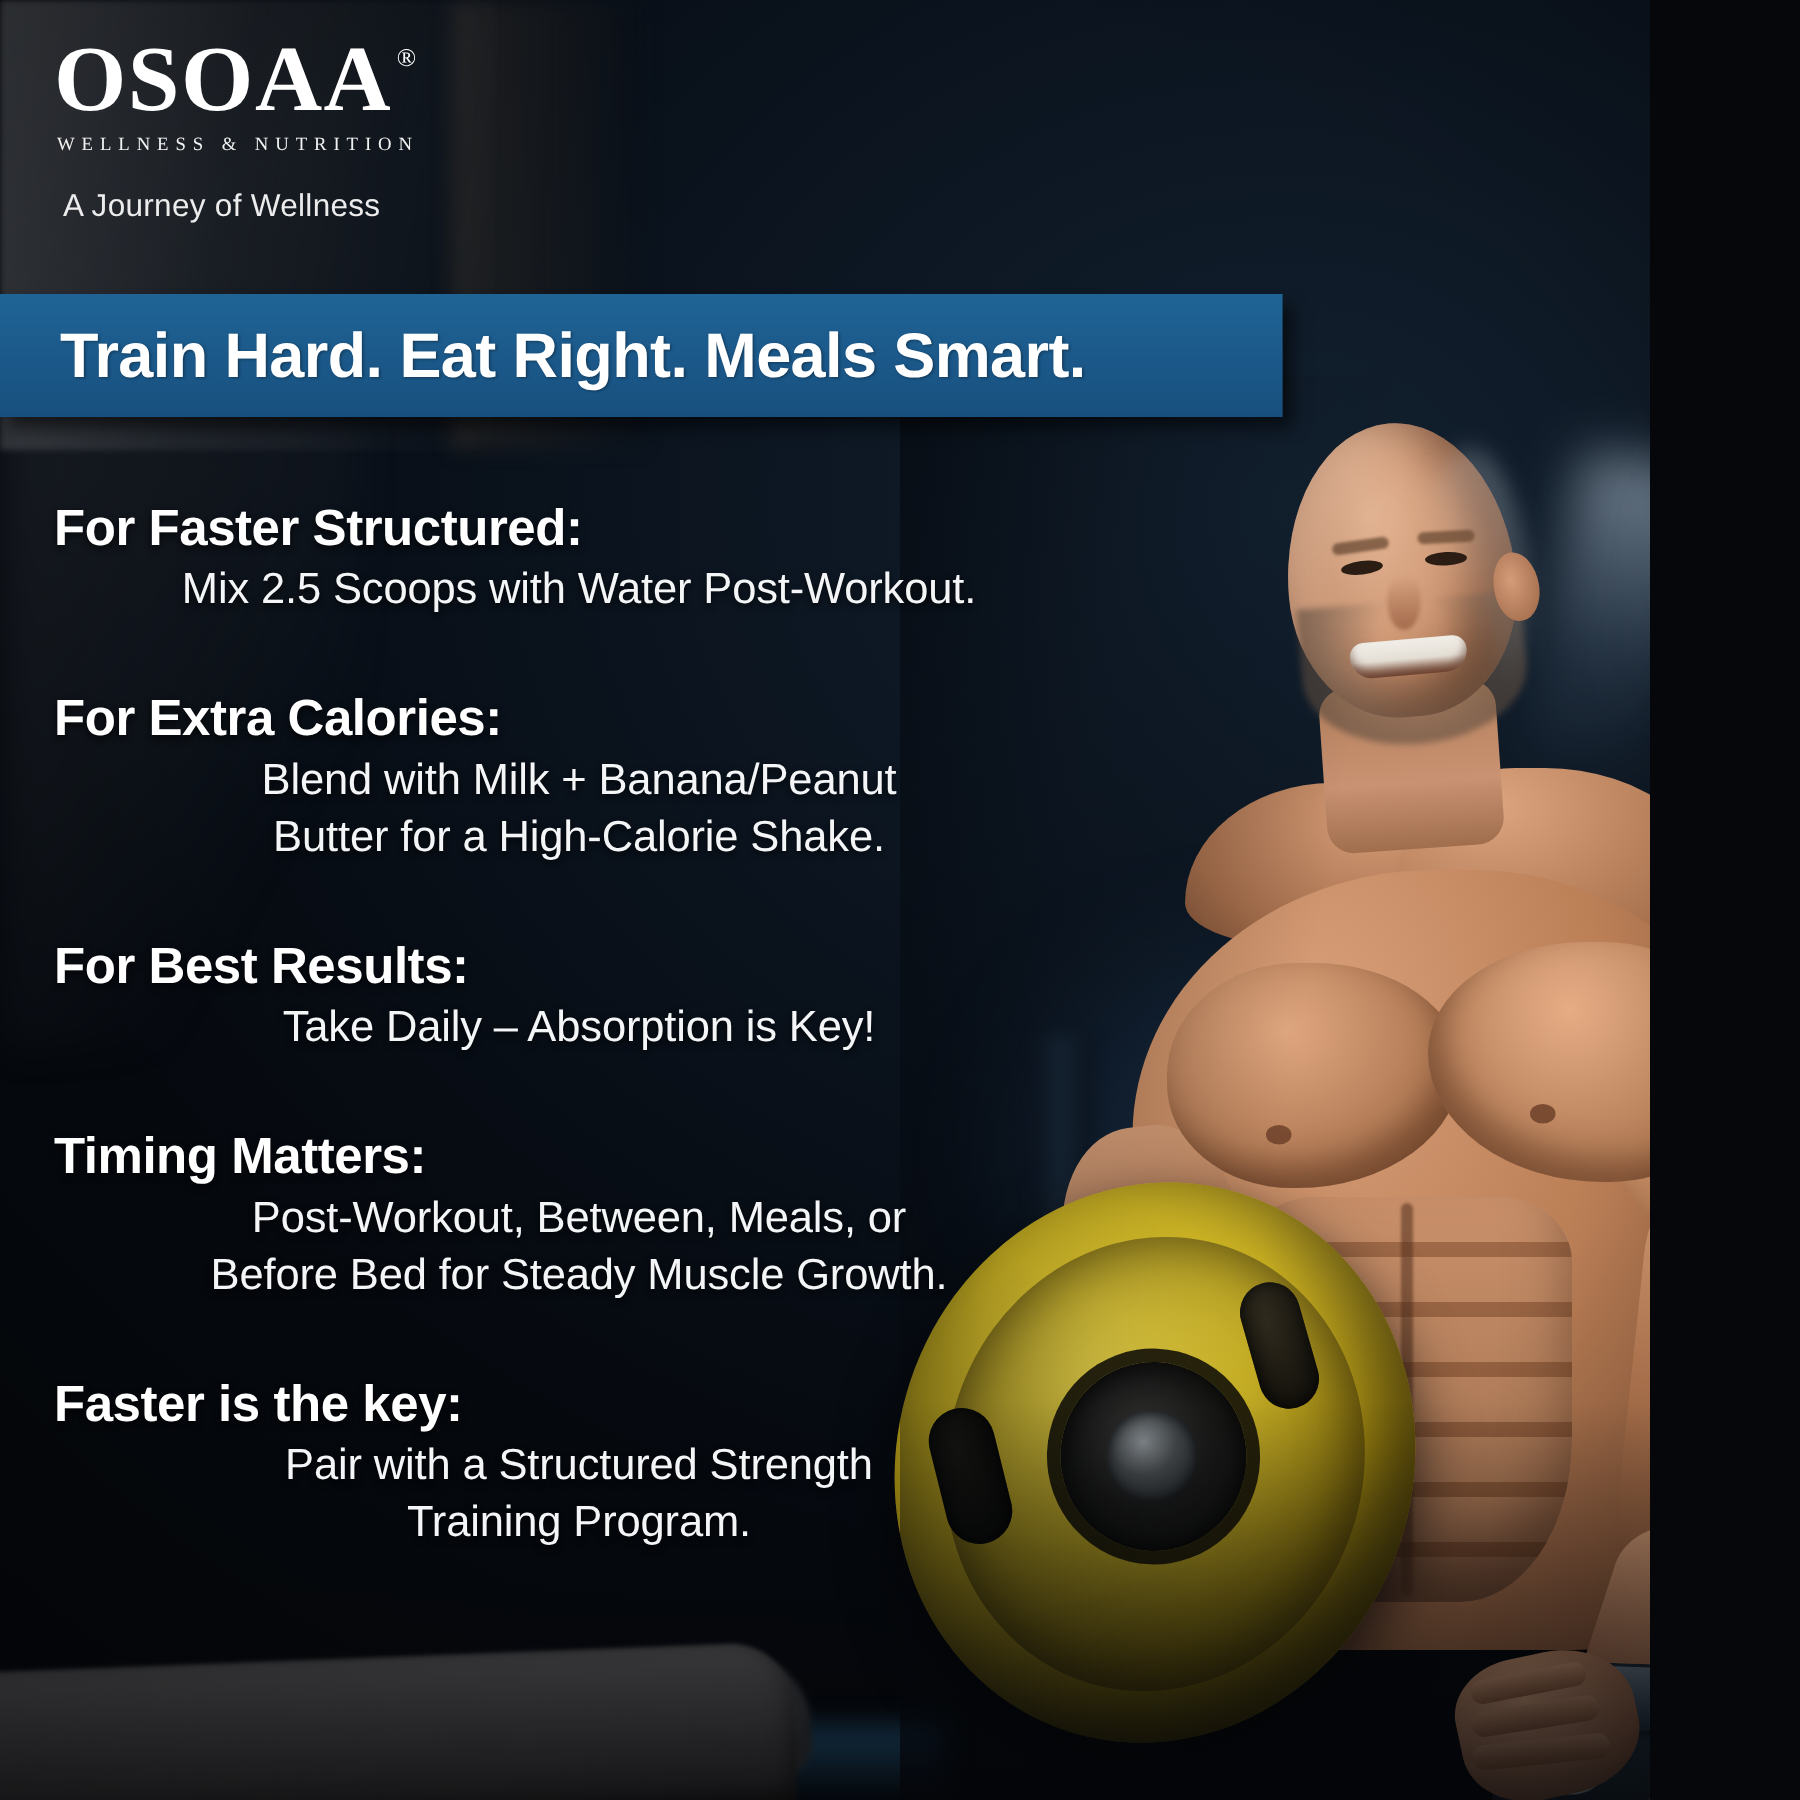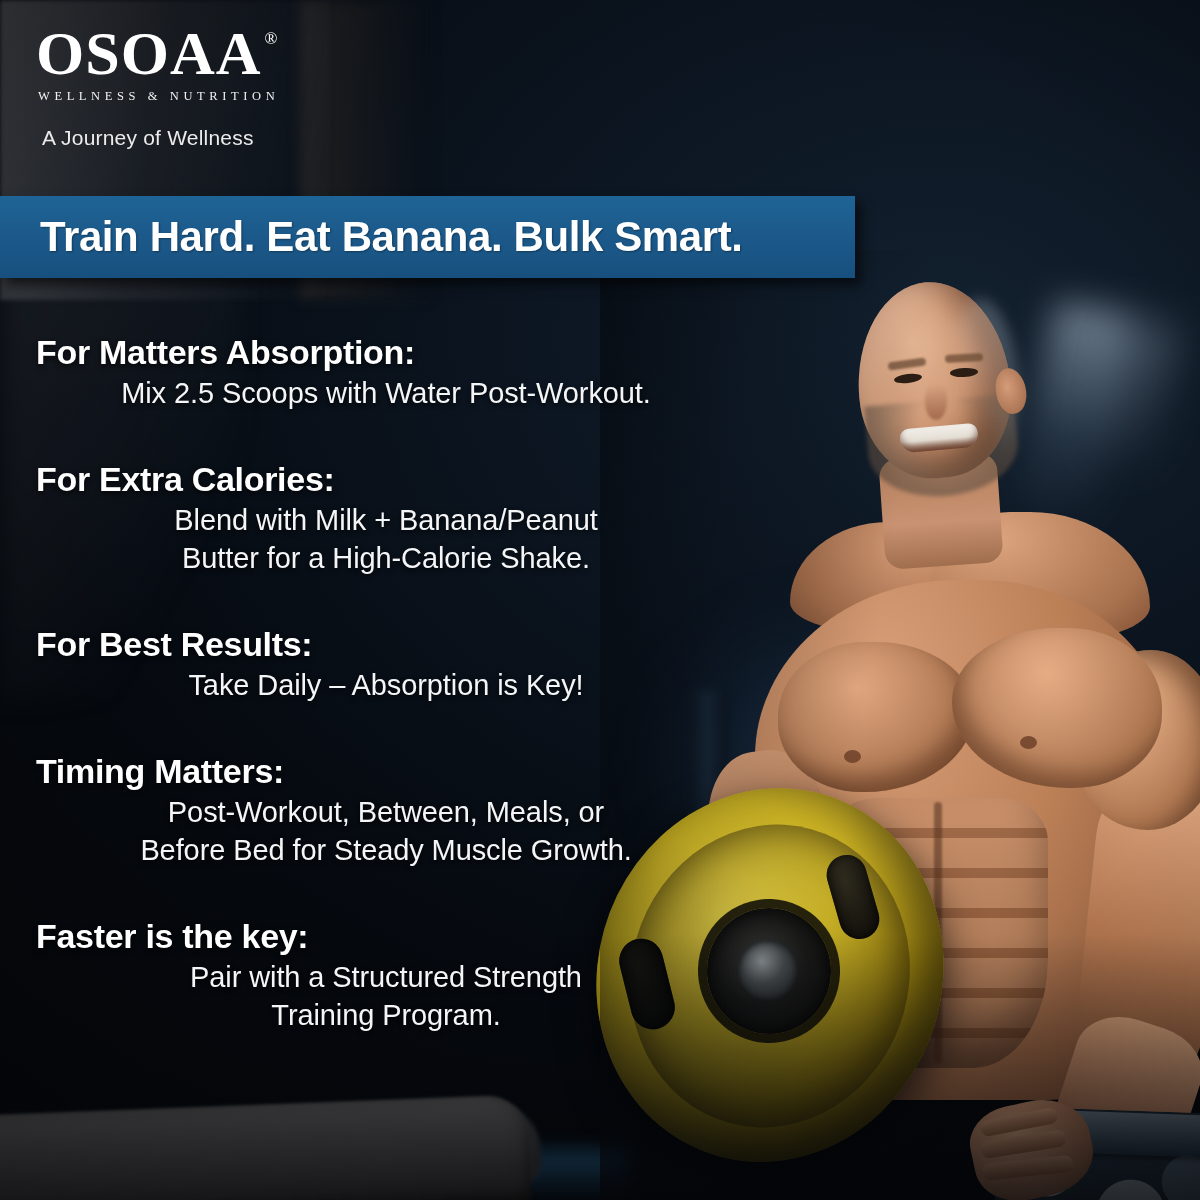--- a/index.html
+++ b/index.html
@@ -3,21 +3,21 @@
 <meta charset="utf-8">
 <style>
   html,body{margin:0;padding:0;}
   body{
     width:1200px;height:1200px;overflow:hidden;
     background:#05070b;
     font-family:"Liberation Sans", sans-serif;
     position:relative;
   }
   #poster{
-    position:absolute;inset:0;width:1200px;height:1200px;overflow:hidden;
+    position:absolute;inset:0;width:1100px;height:1200px;overflow:hidden;
     background:#06080c;
   }
 
   
   .bg-base{
     position:absolute;inset:0;
     background:
       radial-gradient(120% 90% at 78% 28%, #12202f 0%, #0a121c 38%, #05080d 70%, #04060a 100%),
       linear-gradient(180deg,#070a10 0%,#05080d 55%,#04060a 100%);
   }
@@ -416,27 +416,27 @@
   <div class="logo-block">
     <div class="logo-row">
       <span class="logo-word">OSOAA</span>
       <span class="logo-reg">®</span>
     </div>
     <div class="logo-sub">WELLNESS &amp; NUTRITION</div>
     <div class="logo-tag">A Journey of Wellness</div>
   </div>
 
   <div class="banner">
-    <div class="banner-title">Train Hard. Eat Banana. Bulk Smart.</div>
+    <div class="banner-title">Train Hard. Eat Right. Meals Smart.</div>
   </div>
 
   <div class="copy">
 
     <div class="block">
-      <p class="block-head">For Matters Absorption:</p>
+      <p class="block-head">For Faster Structured:</p>
       <p class="block-line">Mix 2.5 Scoops with Water Post-Workout.</p>
     </div>
 
     <div class="block">
       <p class="block-head">For Extra Calories:</p>
       <p class="block-line">Blend with Milk + Banana/Peanut</p>
       <p class="block-line">Butter for a High-Calorie Shake.</p>
     </div>
 
     <div class="block">

